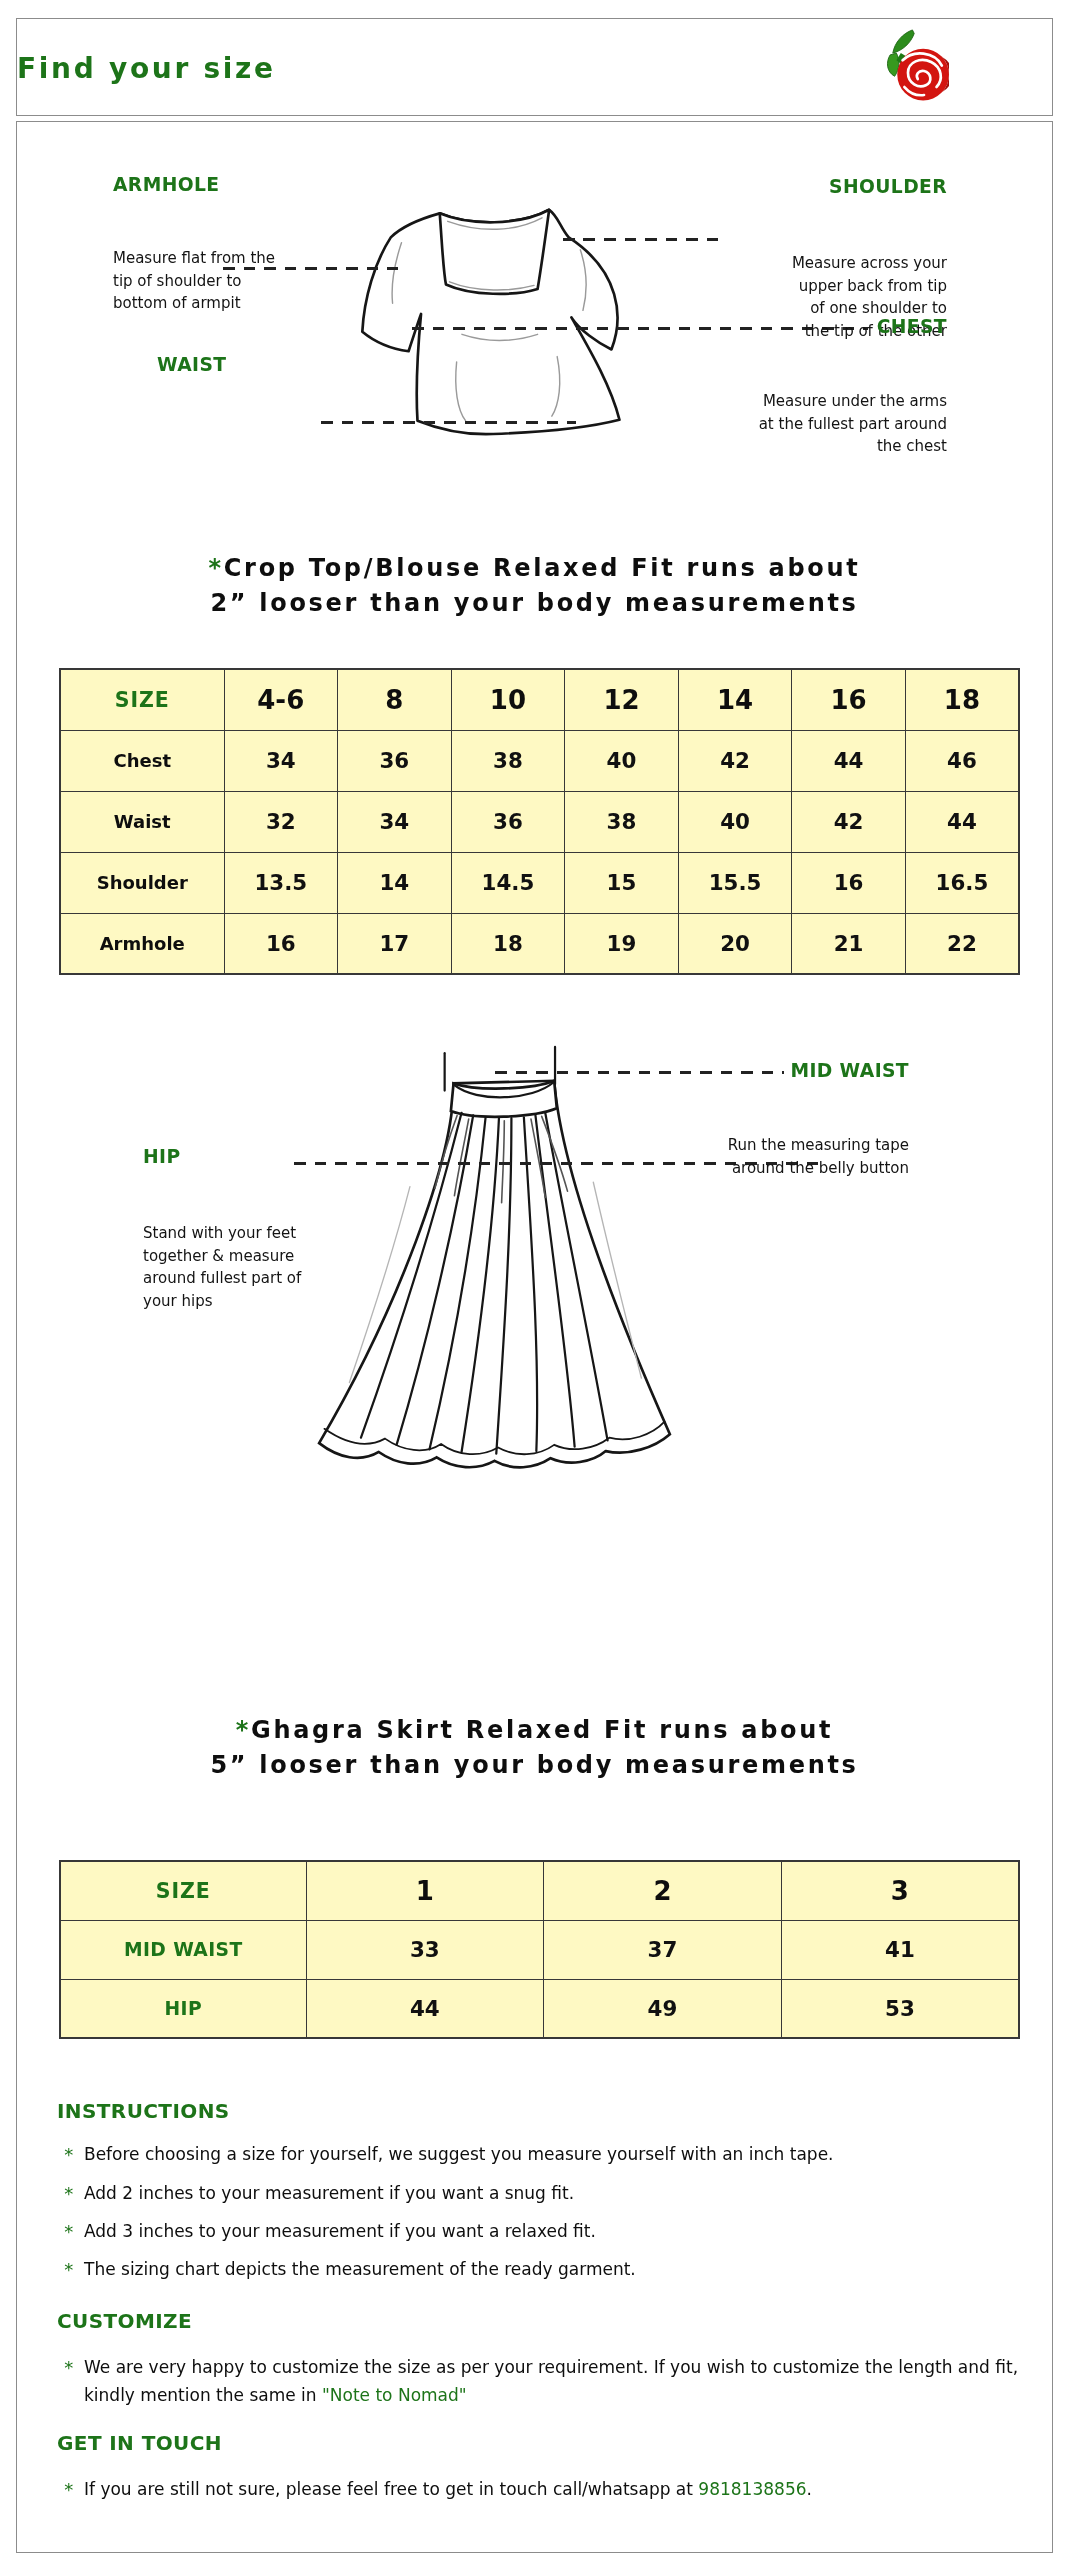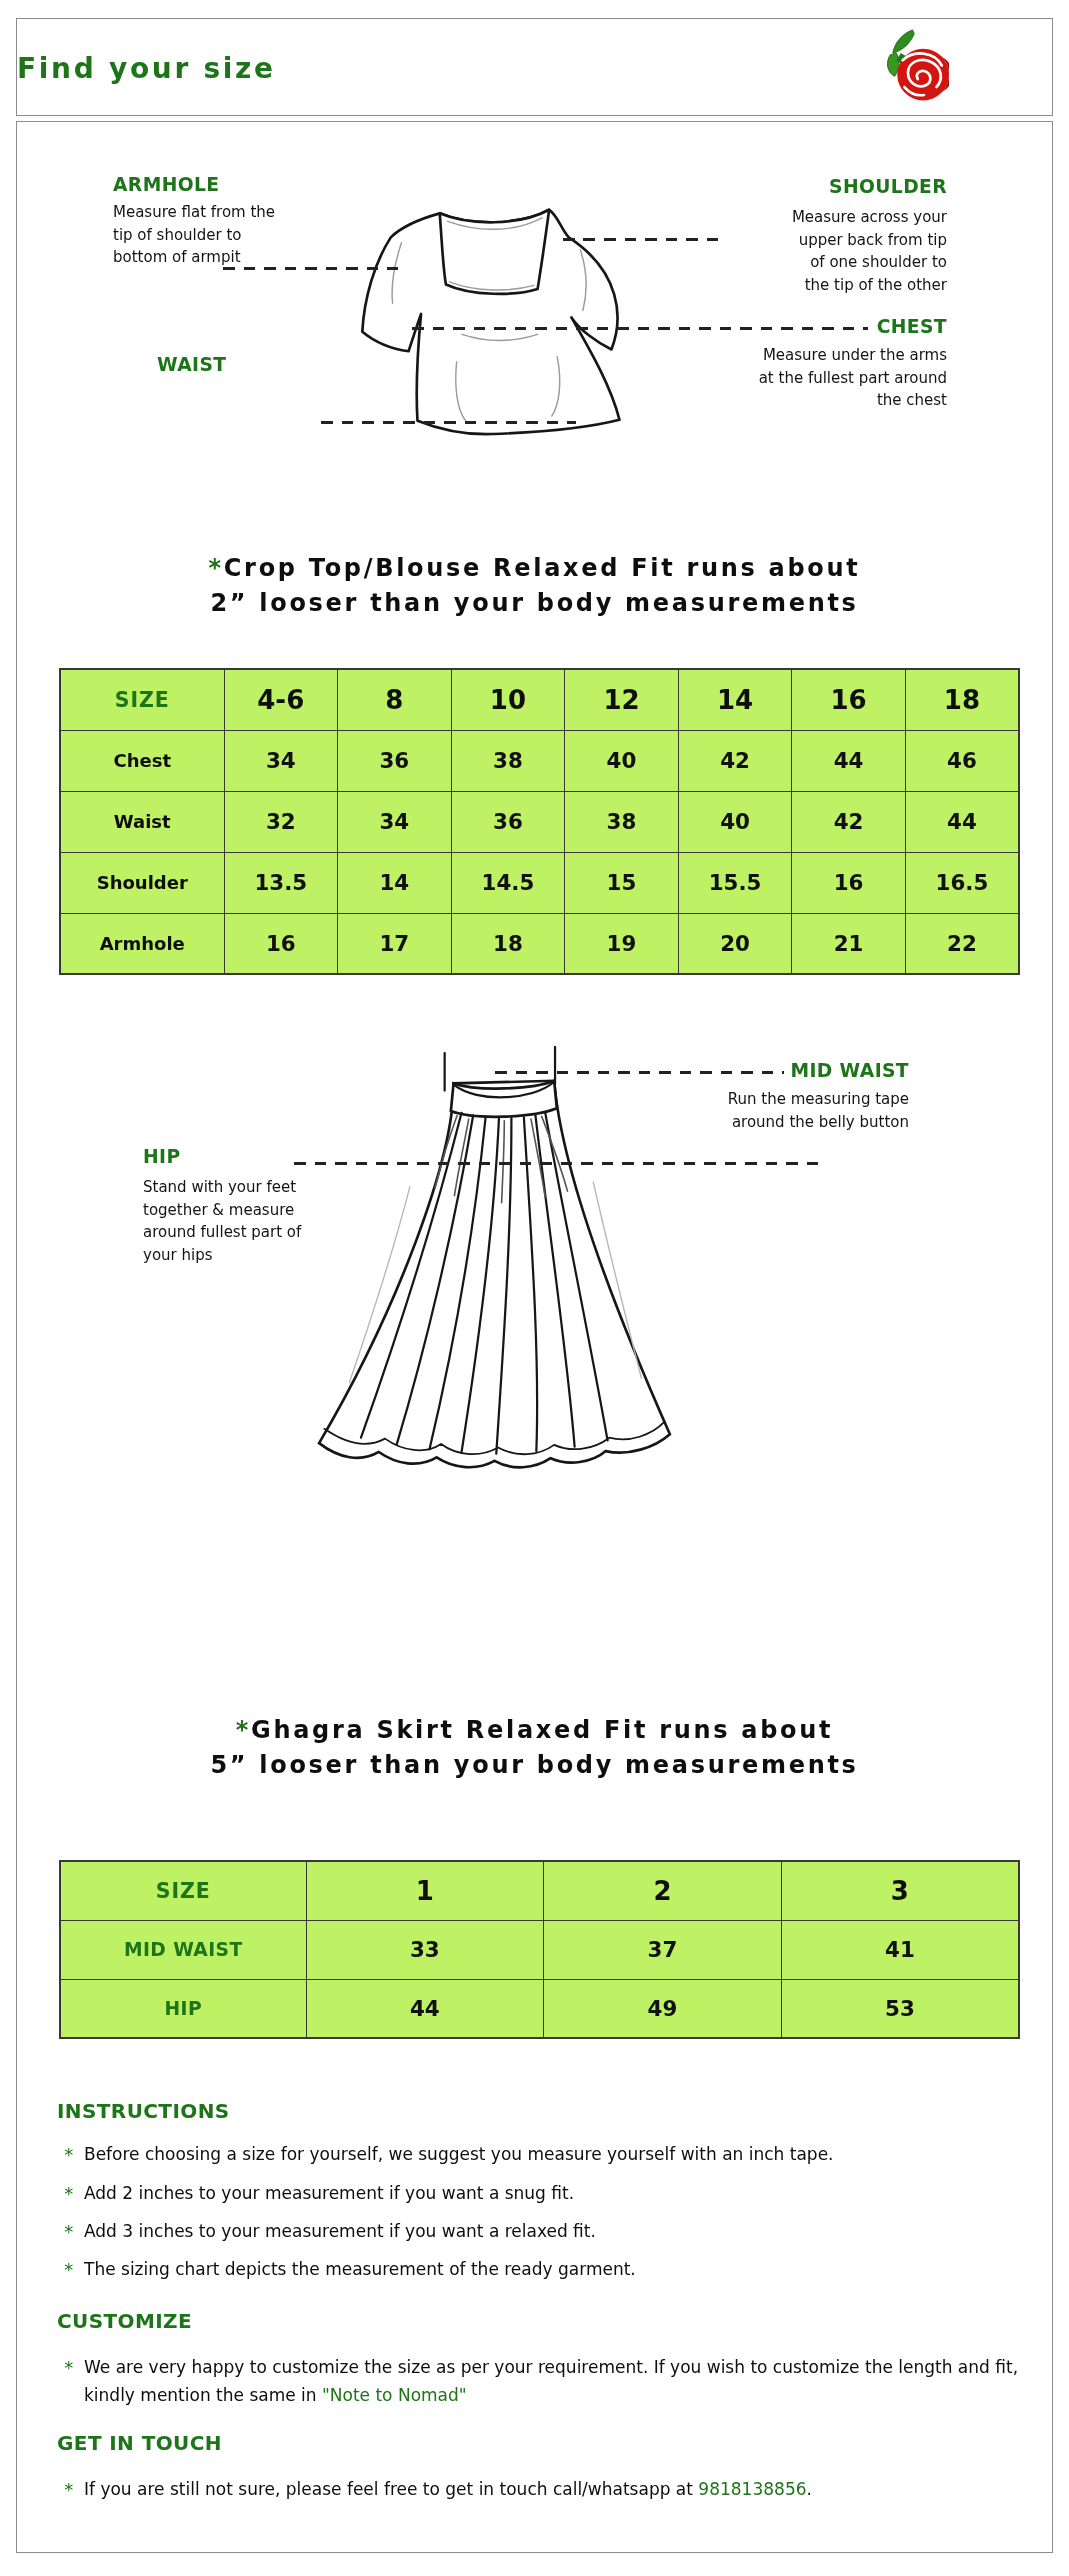--- a/index.html
+++ b/index.html
@@ -2,28 +2,28 @@
 <html style="font-size:14.3px"><head>
 <meta charset="utf-8">
 <style>
   html,body{margin:0;padding:0;background:#fff;}
   .page{position:relative;width:1069px;height:2576px;background:#fff;
         font-family:"DejaVu Sans","Liberation Sans",sans-serif;color:#111;overflow:hidden;}
   .abs{position:absolute;}
   .frame{position:absolute;border:1.8px solid #8c8c8c;background:#fff;box-sizing:border-box;}
   .title{font-size:28px;font-weight:bold;letter-spacing:2.7px;color:#1d7419;}
   .g-label{font-size:18.7px;font-weight:bold;letter-spacing:0.4px;color:#1d7419;white-space:nowrap;}
-  .desc{font-size:15px;line-height:1.5;color:#141414;white-space:pre-line;}
+  .desc{font-size:15px;line-height:1.5;color:#141414;white-space:pre-line;margin-top:46px;}
   .r{text-align:right;}
   .dash{position:absolute;height:2.7px;
         background:repeating-linear-gradient(to right,#222 0 11.6px,transparent 11.6px 20.5px);}
   .note{position:absolute;left:0;width:100%;text-align:center;font-weight:bold;
         font-size:24px;letter-spacing:2.7px;line-height:35px;color:#0e0e0e;}
   .note .star{color:#1d7419;}
-  table.size-table{position:absolute;border-collapse:collapse;table-layout:fixed;background:#bef264;
+  table.size-table{position:absolute;border-collapse:collapse;table-layout:fixed;background:#fef9c3;
         border:2.7px solid #383838;}
   table.size-table td{border:1.8px solid #383838;text-align:center;vertical-align:middle;padding:0;}
   .sz-head{font-size:26px;font-weight:bold;color:#0e0e0e;}
   .sz-size{font-size:20.5px;font-weight:bold;letter-spacing:0.9px;color:#1d7419;}
   .sz-lab{font-size:18px;font-weight:bold;color:#0e0e0e;}
   .sz-glab{font-size:18.7px;font-weight:bold;letter-spacing:0.4px;color:#1d7419;}
   .sz-val{font-size:21.4px;font-weight:bold;color:#111;}
   .sec-head{position:absolute;left:57px;font-size:20px;font-weight:bold;
         letter-spacing:0.4px;color:#1d7419;}
   .bullet{position:absolute;left:59px;width:967px;font-size:17px;line-height:28px;

